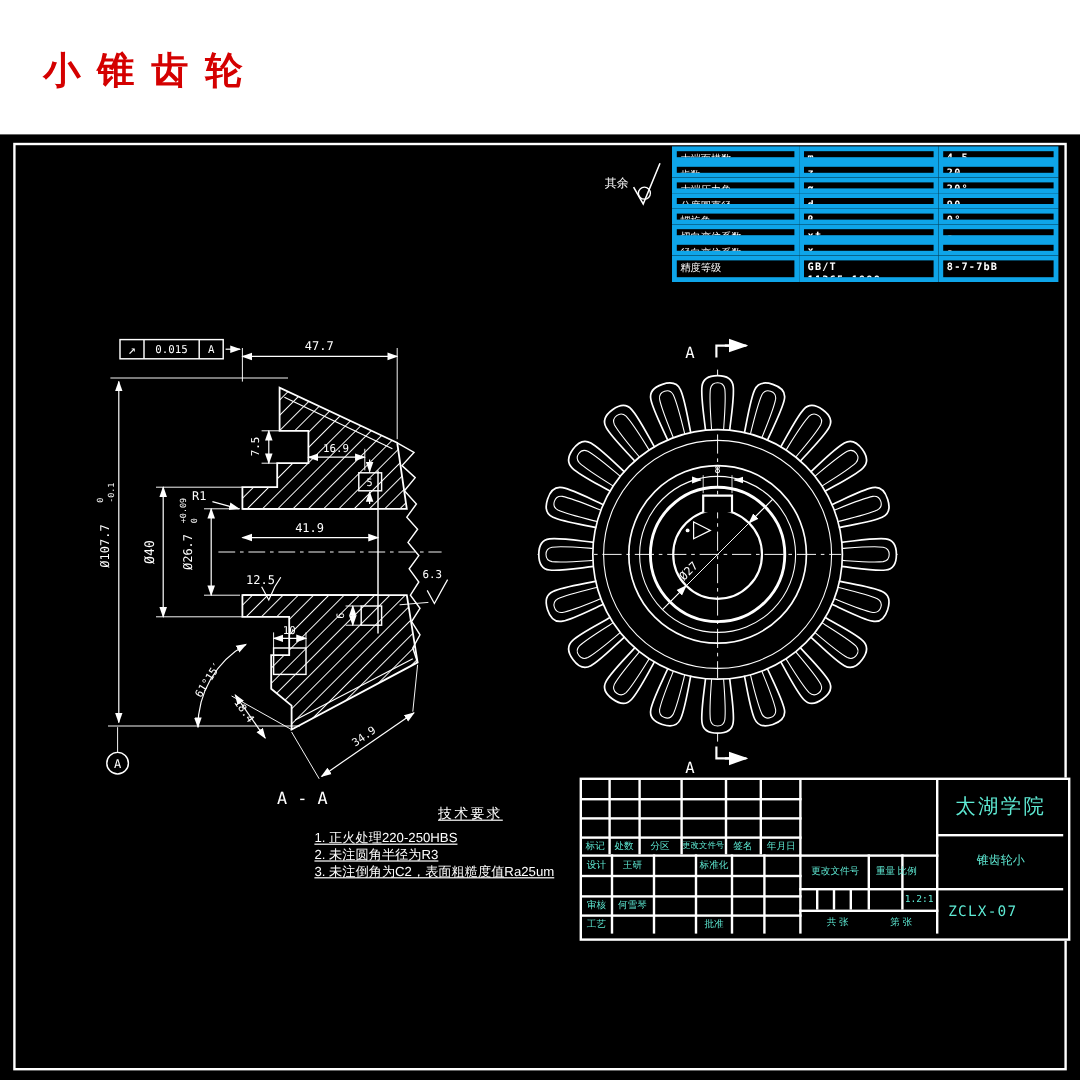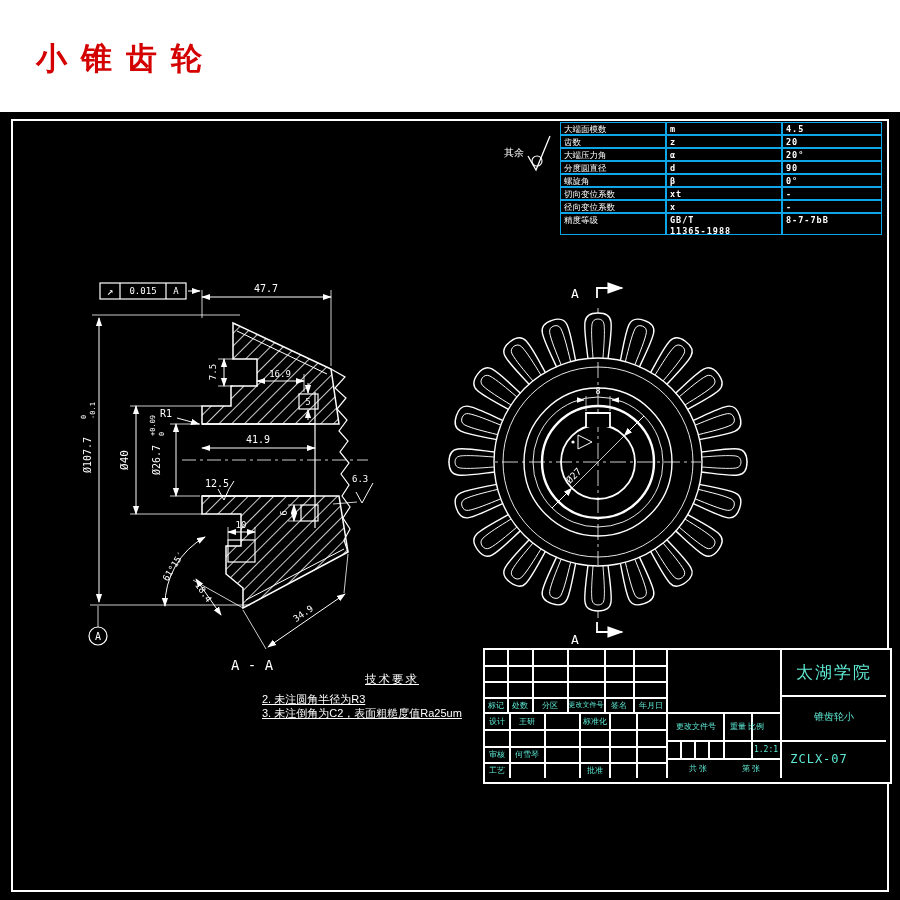--- a/index.html
+++ b/index.html
@@ -6,21 +6,21 @@
   #page{position:relative;width:900px;height:900px;background:#fff;overflow:hidden;
         font-family:"Liberation Sans",sans-serif;}
   #red-title{position:absolute;left:36px;top:38px;color:#d40000;font-weight:bold;
         font-size:31px;letter-spacing:14px;font-family:Liberation Sans, sans-serif;}
   #black-area{position:absolute;left:0;top:112px;width:900px;height:788px;background:#000;}
   svg.cad{position:absolute;left:0;top:0;z-index:1;}
   .ov{position:absolute;z-index:2;color:#fff;}
   
   #ptable{left:560px;top:122px;width:328px;display:grid;
           grid-template-columns:106px 116px 100px;grid-template-rows:repeat(7,13px) 22px;}
-  #ptable .c{border:1px solid #0ea5e9;background:#000;font-size:8.5px;line-height:11px;
+  #ptable .c{border:4px solid #0ea5e9;background:#000;font-size:8.5px;line-height:11px;
           padding:1px 3px;overflow:hidden;white-space:pre-line;}
   #ptable .v{font-family:"DejaVu Sans Mono",monospace;font-weight:bold;letter-spacing:1px;}
   
   #techreq{left:262px;top:672px;width:260px;font-size:11px;line-height:14px;text-decoration:underline;}
   #techreq .tt{text-align:center;font-size:11.5px;margin-bottom:6px;letter-spacing:2px;}
   
   #tblock{left:483px;top:648px;width:405px;height:132px;border:2px solid #fff;background:#000;}
   #tblock .l{position:absolute;background:#fff;}
   #tblock .t{position:absolute;transform:translate(-50%,-50%);white-space:nowrap;
              color:#5eead4;font-size:8px;}
@@ -254,20 +254,21 @@
   <div class="c v">x</div>
   <div class="c v">-</div>
   <div class="c">精度等级</div>
   <div class="c v">GB/T
 11365-1988</div>
   <div class="c v">8-7-7bB</div>
 </div>
 
 <div class="ov" id="techreq">
   <div class="tt">技术要求</div>
+  <div>1. 正火处理220-250HBS</div>
   <div>2. 未注圆角半径为R3</div>
   <div>3. 未注倒角为C2，表面粗糙度值Ra25um</div>
 </div>
 
 <div class="ov" id="tblock">
 
   <div class="l" style="left:181px;top:0;width:2px;height:128px"></div>
   <div class="l" style="left:295px;top:0;width:2px;height:128px"></div>
   <div class="l" style="left:22px;top:0;width:2px;height:62px"></div>
   <div class="l" style="left:47px;top:0;width:2px;height:62px"></div>

